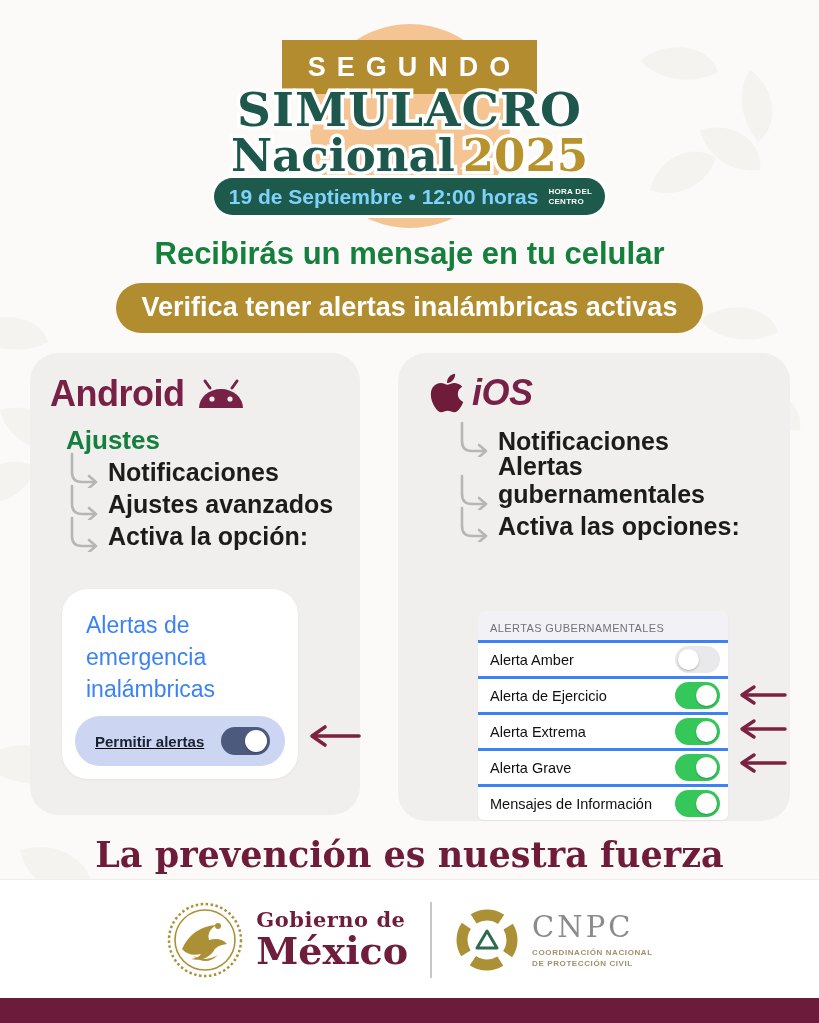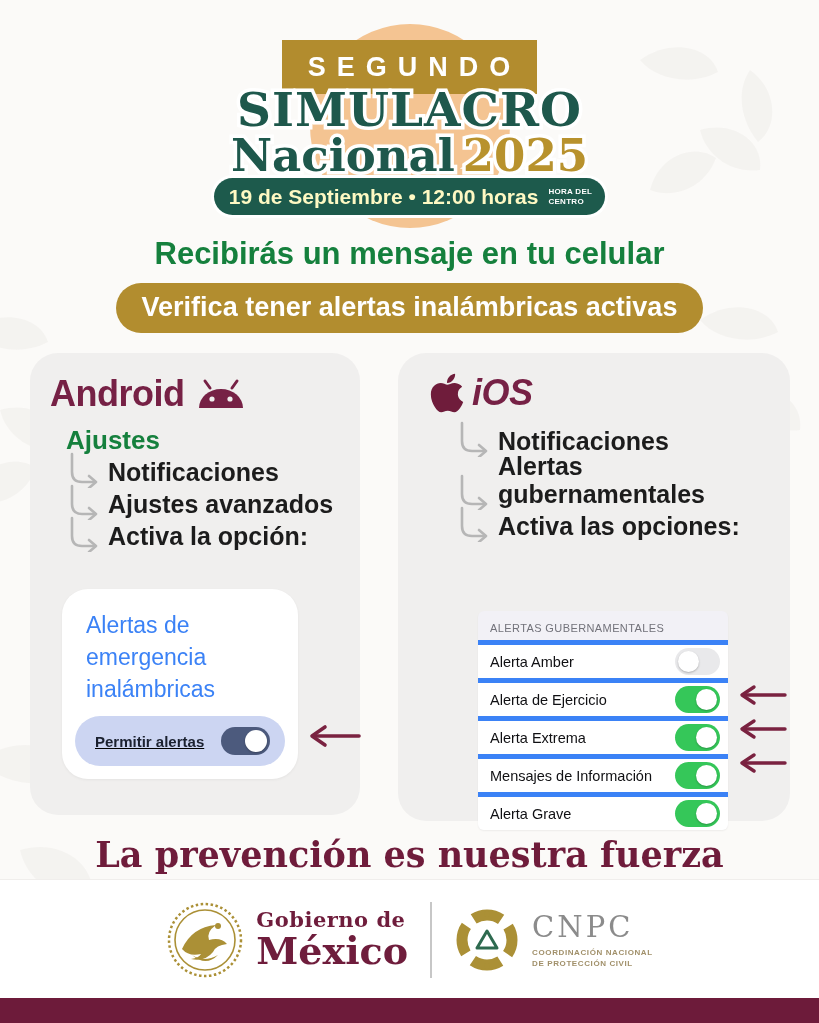--- a/index.html
+++ b/index.html
@@ -20,21 +20,21 @@
     font-size:27px; font-weight:bold; letter-spacing:11px; padding:12px 16px 11px 26px;}
   .title-main{top:82px; font-family:"DejaVu Serif", serif; font-weight:bold;
     font-size:47px; color:#1e584c; letter-spacing:1px;
     -webkit-text-stroke:7px #ffffff; paint-order:stroke fill;}
   .title-sub{top:129px; font-family:"DejaVu Serif", serif; font-weight:bold;
     font-size:45px; color:#1e584c; -webkit-text-stroke:7px #ffffff; paint-order:stroke fill;}
   .title-sub .year{color:#b8922d; margin-left:8px;}
   .date-wrap{top:178px;}
   .date-pill{display:inline-flex; align-items:center; gap:10px; background:#1d5a4c;
     border-radius:19px; height:37px; padding:0 13px 0 15px; box-shadow:0 0 0 3px #ffffff;}
-  .date-pill .when{font-size:21px; font-weight:bold; color:#fef9c3; white-space:nowrap;text-align:center;}
+  .date-pill .when{font-size:21px; font-weight:bold; color:#7dd3fc; white-space:nowrap;text-align:center;}
   .date-pill .note{font-size:8px; font-weight:bold; color:#ffffff; line-height:1.15;
     text-align:left; letter-spacing:.3px;}
   .intro-heading{top:236px; font-size:31px; font-weight:bold; color:#15803d;}
   .gold-wrap{top:283px;}
   .gold-banner{display:inline-block; background:#b28d2f; color:#ffffff; font-weight:bold;
     font-size:27px; border-radius:25px; padding:9px 26px 10px 26px;}
 
   
   .card{position:absolute; background:#f0efee; border-radius:28px;}
   .card-android{left:30px; top:353px; width:330px; height:462px;}
@@ -77,21 +77,21 @@
   .toggle-ios.on .knob{right:3px;}
   .toggle-ios.off{background:#e9e9eb;}
   .toggle-ios.off .knob{left:3px;}
 
   
   .ios-panel{position:absolute; left:80px; top:258px; width:250px; background:#f2f1f6;
     border-radius:6px; overflow:hidden; box-shadow:0 1px 2px rgba(0,0,0,.06);}
   .ios-section-header{padding:11px 10px 6px 12px; font-size:11px; color:#72727a;
     letter-spacing:.4px;}
   .ios-row{height:33px; background:#ffffff; display:flex; align-items:center;
-    justify-content:space-between; padding:0 8px 0 12px; border-top:5px solid #3b82f6;}
+    justify-content:space-between; padding:0 8px 0 12px; border-top:3px solid #3b82f6;}
   .ios-row-label{font-size:14.5px; color:#101013;}
 
   .hand-arrow{position:absolute;}
 
   
   .slogan{top:834px; font-family:"DejaVu Serif", serif; font-weight:bold;
     font-size:35px; color:#6f1c3b;}
   .footer-band{position:absolute; left:0; top:879px; width:819px; height:119px;
     background:#ffffff; border-top:1px solid #f0eeec;
     display:flex; align-items:center; justify-content:center; gap:22px;}
@@ -269,27 +269,27 @@
             <span class="knob"></span>
           </span>
       </div>
       <div class="ios-row">
         <span class="ios-row-label">Alerta Extrema</span>
         <span class="toggle toggle-ios on">
             <span class="knob"></span>
           </span>
       </div>
       <div class="ios-row">
+        <span class="ios-row-label">Alerta Grave</span>
+        <span class="toggle toggle-ios on">
+            <span class="knob"></span>
+          </span>
+      </div>
+      <div class="ios-row">
         <span class="ios-row-label">Mensajes de Información</span>
-        <span class="toggle toggle-ios on">
-            <span class="knob"></span>
-          </span>
-      </div>
-      <div class="ios-row">
-        <span class="ios-row-label">Alerta Grave</span>
         <span class="toggle toggle-ios on">
             <span class="knob"></span>
           </span>
       </div>
     </div>
 
     <svg class="hand-arrow" style="left:338px; top:330px;" width="52" height="24" viewBox="0 0 52 24">
       <line x1="49" y1="12" x2="8" y2="12" stroke="#7a2240" stroke-width="3.4" stroke-linecap="round"></line>
       <path d="M18 4L6 12l12 8" fill="none" stroke="#7a2240" stroke-width="3.4" stroke-linecap="round" stroke-linejoin="round"></path>
     </svg>

